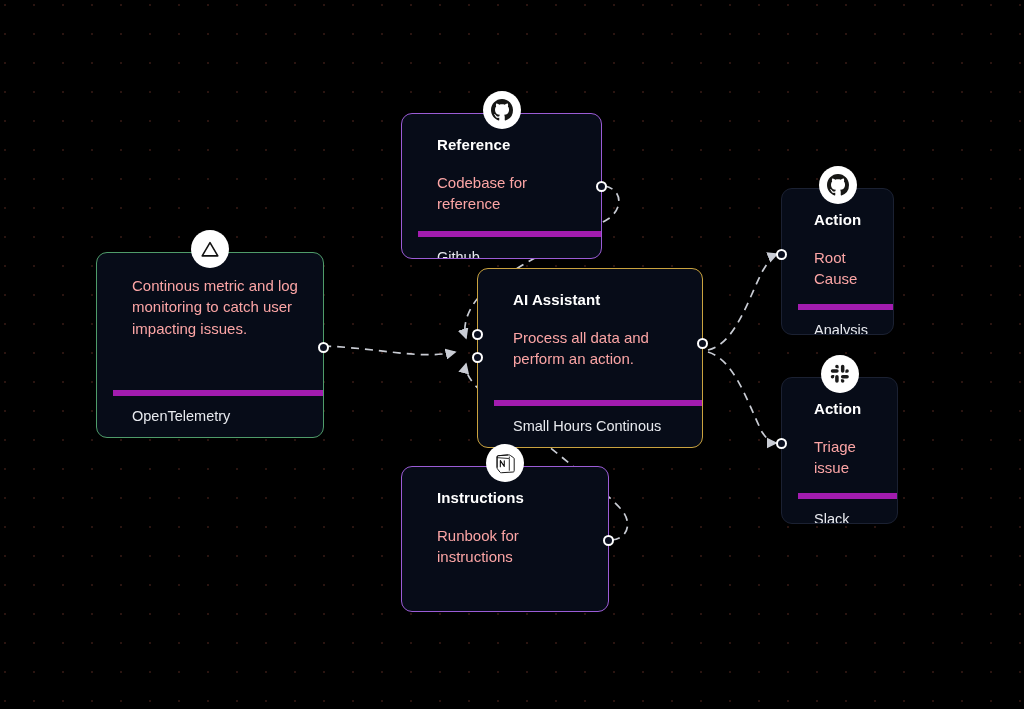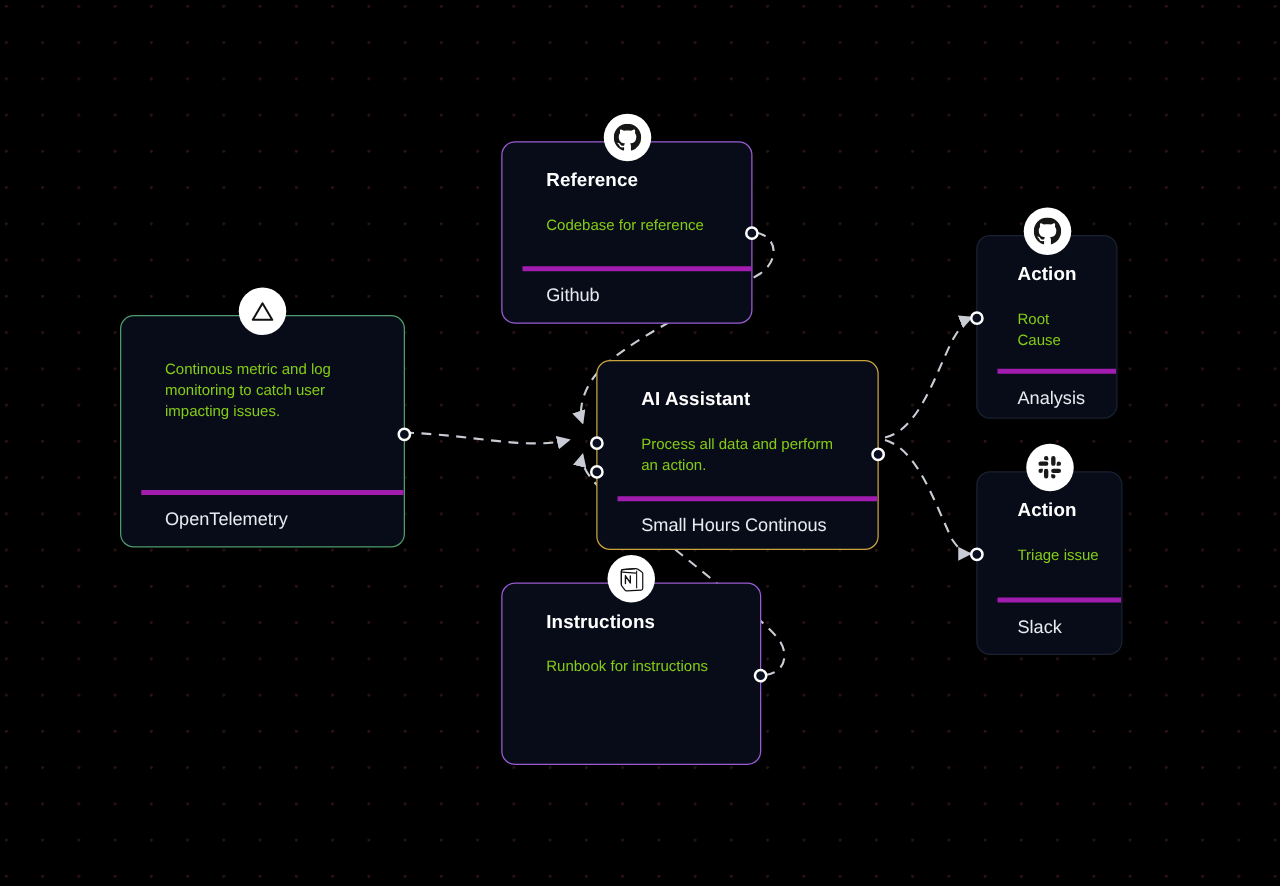--- a/index.html
+++ b/index.html
@@ -50,29 +50,28 @@
     padding: 22px 19px 16px 19px;
   }
   .node-title {
     font-size: 15px;
     font-weight: bold;
     color: #ffffff;
     letter-spacing: 0.1px;
     margin-bottom: 19px;
   }
   .node-desc {
-    font-size: 12px;
-    color: #84cc16;
+    font-size: 15px;
+    color: #fca5a5;
     line-height: 1.42;
     font-weight: 400;
-    margin-top: 12px;
   }
   .node-footer {
     flex: 0 0 auto;
-    border-top: 4px solid #a21caf;
+    border-top: 6px solid #a21caf;
     padding: 12px 19px 13px 19px;
     font-size: 14.5px;
     color: #e8eaef;
   }
 
   
   .node-icon {
     position: absolute;
     top: -23px;
     left: 50%;
@@ -154,21 +153,21 @@
     <div class="node-inner">
       <div class="node-body">
         <div class="node-title">Reference</div>
         <div class="node-desc">Codebase for reference</div>
       </div>
       <div class="node-footer">Github</div>
     </div>
     <div class="handle right" style="top:67px;"></div>
   </div>
 
-  <div class="node accent-amber" style="left:477px; top:288px; width:226px; height:152px;">
+  <div class="node accent-amber" style="left:477px; top:268px; width:226px; height:180px;">
     <div class="node-inner">
       <div class="node-body">
         <div class="node-title">AI Assistant</div>
         <div class="node-desc">Process all data and perform an action.</div>
       </div>
       <div class="node-footer">Small Hours Continous</div>
     </div>
     <div class="handle left" style="top:60px;"></div>
     <div class="handle left" style="top:83px;"></div>
     <div class="handle right" style="top:69px;"></div>

